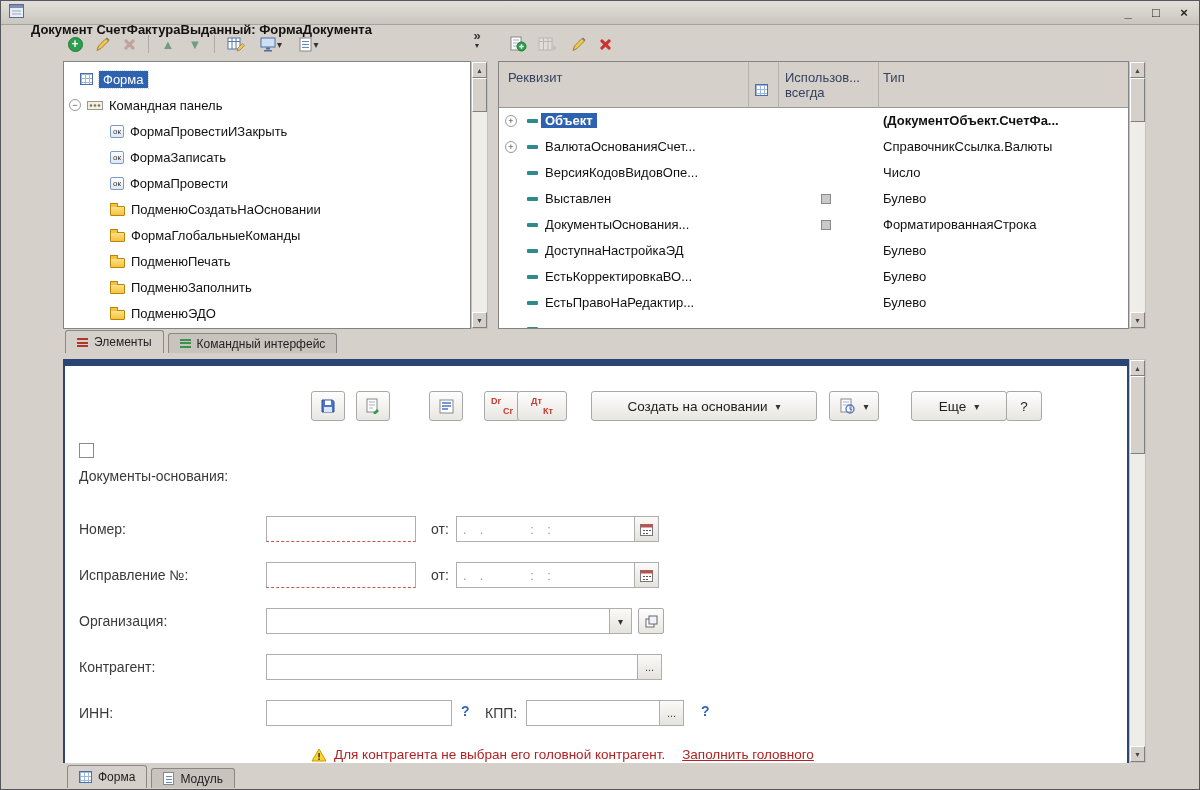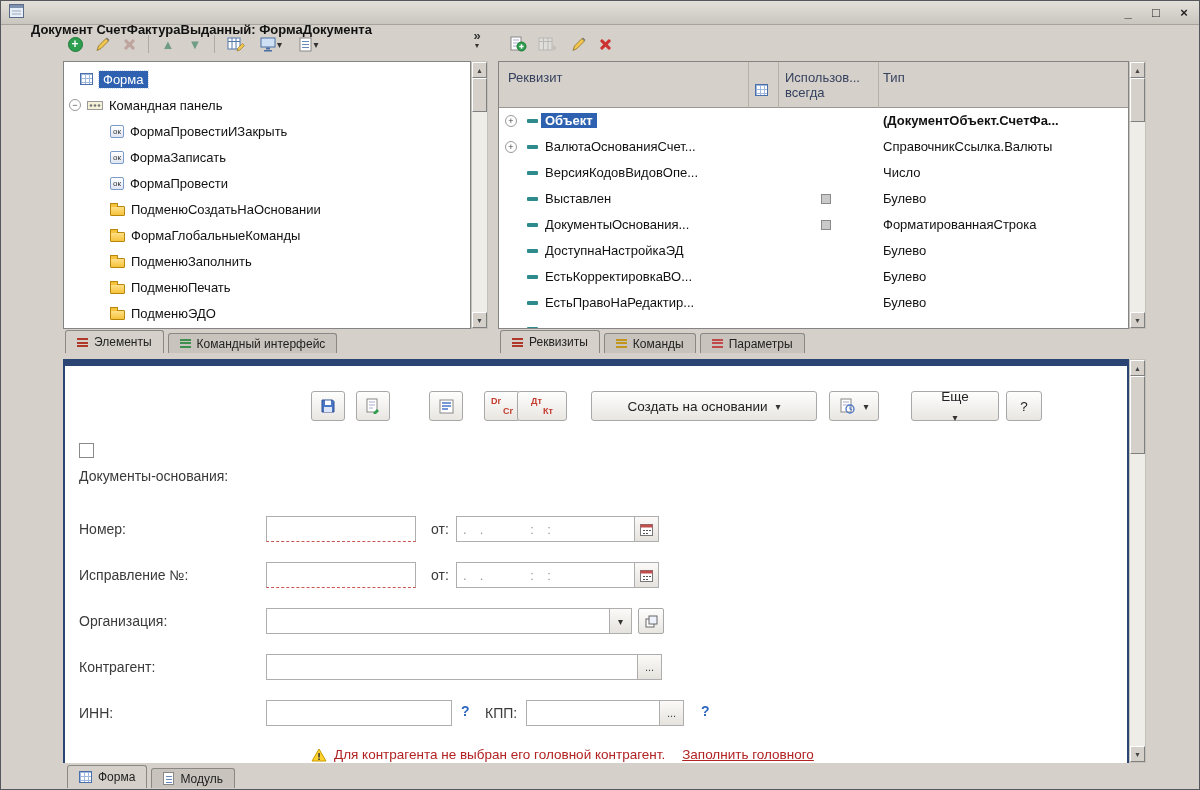--- a/index.html
+++ b/index.html
@@ -211,25 +211,25 @@
     <div class="trow lvl2">
       <span class="folder"></span>
       <span>ПодменюСоздатьНаОсновании</span>
     </div>
     <div class="trow lvl2">
       <span class="folder"></span>
       <span>ФормаГлобальныеКоманды</span>
     </div>
     <div class="trow lvl2">
       <span class="folder"></span>
+      <span>ПодменюПечать</span>
+    </div>
+    <div class="trow lvl2">
+      <span class="folder"></span>
       <span>ПодменюЗаполнить</span>
-    </div>
-    <div class="trow lvl2">
-      <span class="folder"></span>
-      <span>ПодменюПечать</span>
     </div>
     <div class="trow lvl2">
       <span class="folder"></span>
       <span>ПодменюЭДО</span>
     </div>
   </div>
 
   <div class="vscroll" style="left:470px; top:60px; height:268px;">
     <div class="sb-btn" style="top:0">▲</div>
     <div class="sb-thumb" style="top:16px; height:34px;"></div>
@@ -337,34 +337,20 @@
       </div>
     </div>
   </div>
 
   <div class="vscroll" style="left:1128px; top:60px; height:268px;">
     <div class="sb-btn" style="top:0">▲</div>
     <div class="sb-thumb" style="top:16px; height:44px;"></div>
     <div class="sb-btn" style="bottom:0">▼</div>
   </div>
 
-  <div class="tabs-row" style="left:499px; top:329px;">
-    <div class="tab active">
-      <span class="bars" style="--c:#b0382b"></span>
-      <span>Реквизиты</span>
-    </div>
-    <div class="tab">
-      <span class="bars" style="--c:#c2951d"></span>
-      <span>Команды</span>
-    </div>
-    <div class="tab">
-      <span class="bars" style="--c:#c04a4a"></span>
-      <span>Параметры</span>
-    </div>
-  </div>
 
   <div class="form-band" style="left:62px; top:358px; width:1066px; height:7px;"></div>
   <div class="form-band" style="left:62px; top:358px; width:2px; height:404px;"></div>
   <div class="form-band" style="left:1126px; top:358px; width:2px; height:404px;"></div>
 
   <div class="canvas">
 
     <div class="fbtn" style="left:246px; top:25px; width:34px;">
       <svg width="16" height="16">
           <path d="M2 2h10.5L14 3.5V14H2z" fill="#4a76c8" stroke="#2c4f93"></path>
@@ -403,21 +389,21 @@
     </div>
     <div class="fbtn" style="left:764px; top:25px; width:50px;">
       <svg width="16" height="16">
           <rect x="2" y="1" width="10" height="13" fill="#fff" stroke="#888"></rect>
           <path d="M4 4h6M4 7h6" stroke="#aac"></path>
           <circle cx="11" cy="11" r="4" fill="none" stroke="#4a76c8" stroke-width="1.3"></circle>
           <path d="M11 8.5v2.5l2 1" stroke="#4a76c8" stroke-width="1.1" fill="none"></path>
         </svg>
       <span class="dd">▾</span>
     </div>
-    <div class="fbtn" style="left:846px; top:25px; width:88px;flex-direction:column;">
+    <div class="fbtn" style="left:846px; top:25px; width:96px;">
       <span>Еще</span>
       <span class="dd">▾</span>
     </div>
     <div class="fbtn" style="left:941px; top:25px; width:36px;">
       <span>?</span>
     </div>
 
     <span class="fcheck" style="left:14px; top:77px;"></span>
     <span class="flabel" style="left:14px; top:102px;">Документы-основания:</span>
 

